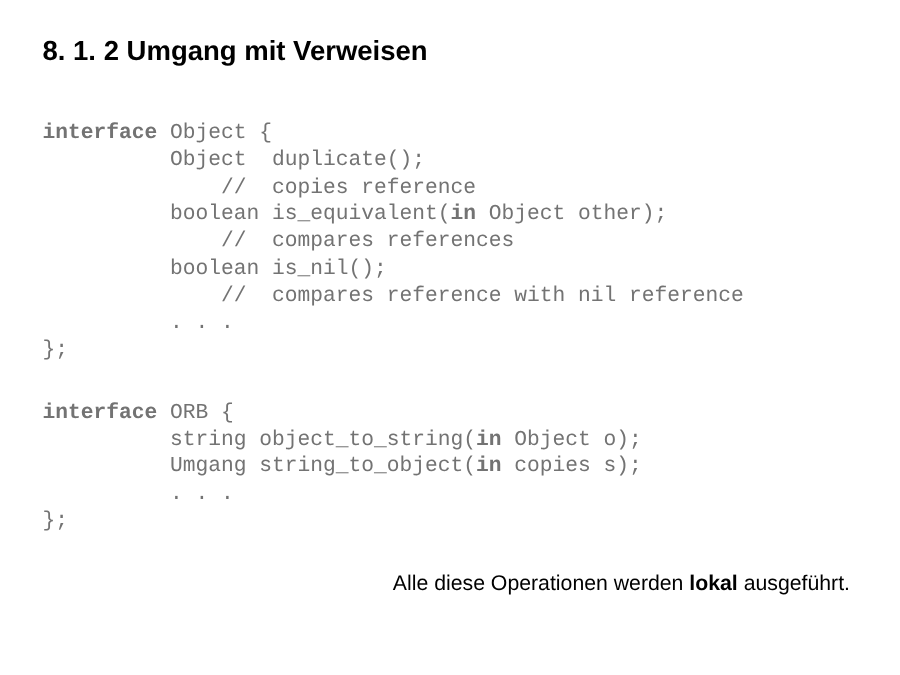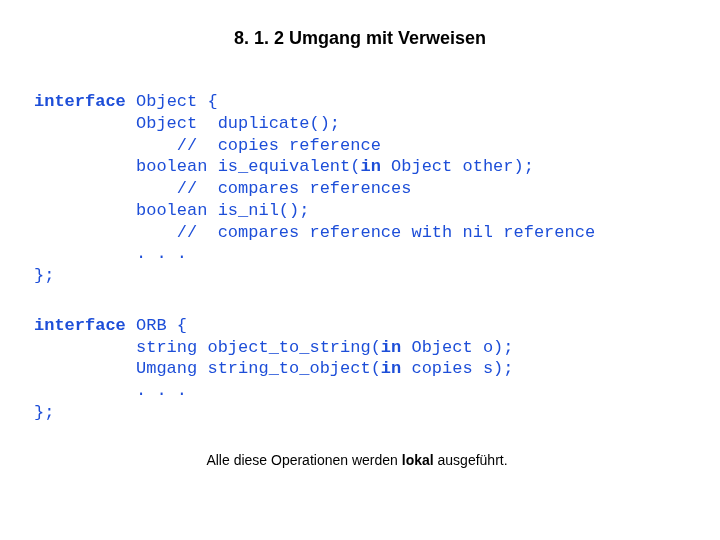--- a/index.html
+++ b/index.html
@@ -9,39 +9,38 @@
     height: 540px;
     background: #ffffff;
     font-family: Arial, Helvetica, sans-serif;
     color: #000000;
     position: relative;
   }
   .page {
     padding: 28px 34px 0 34px;
   }
   .heading {
-    text-align: center;
     font-weight: bold;
-    font-size: 18px;
+    font-size: 22px;
     margin-bottom: 42px;
   }
   pre.code {
     font-family: "Courier New", Courier, monospace;
     font-size: 17px;
     line-height: 1.28;
-    color: #1d4ed8;
+    color: #737373;
     margin: 0 0 28px 0;
     white-space: pre;
   }
   pre.code .kw {
     font-weight: bold;
   }
   .footer-note {
-    text-align: center;
-    font-size: 14px;
+    text-align: right;
+    font-size: 17px;
     padding-right: 6px;
   }
   .footer-note .b {
     font-weight: bold;
   }
 </style>
 </head>
 <body>
 
 <div class="page">

